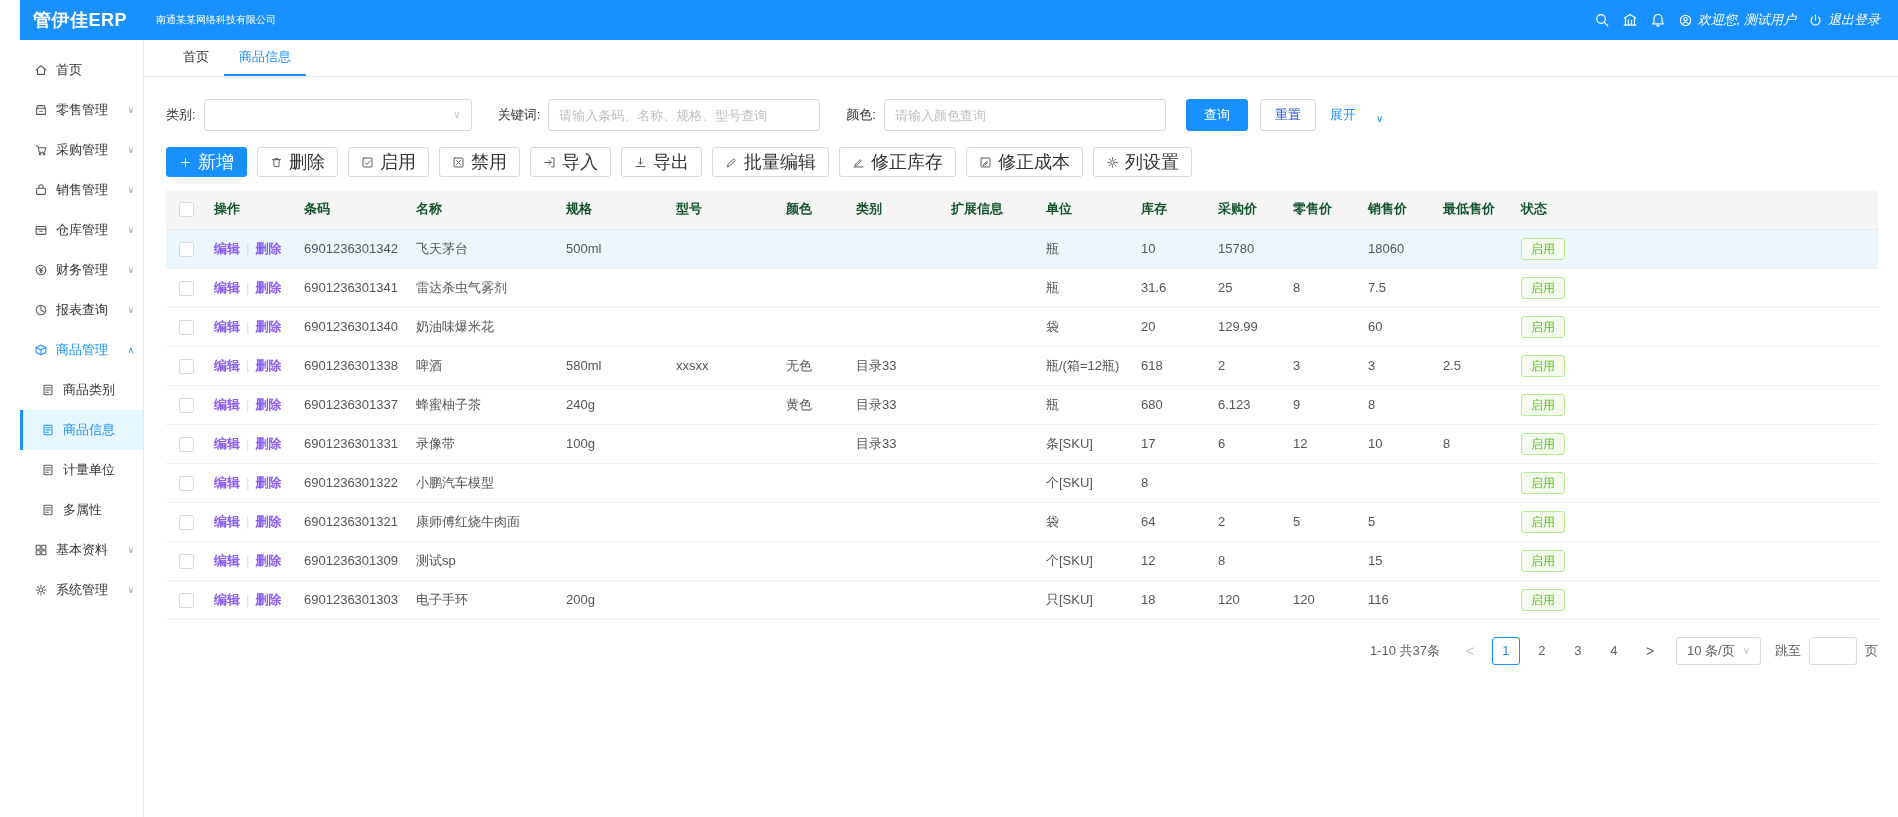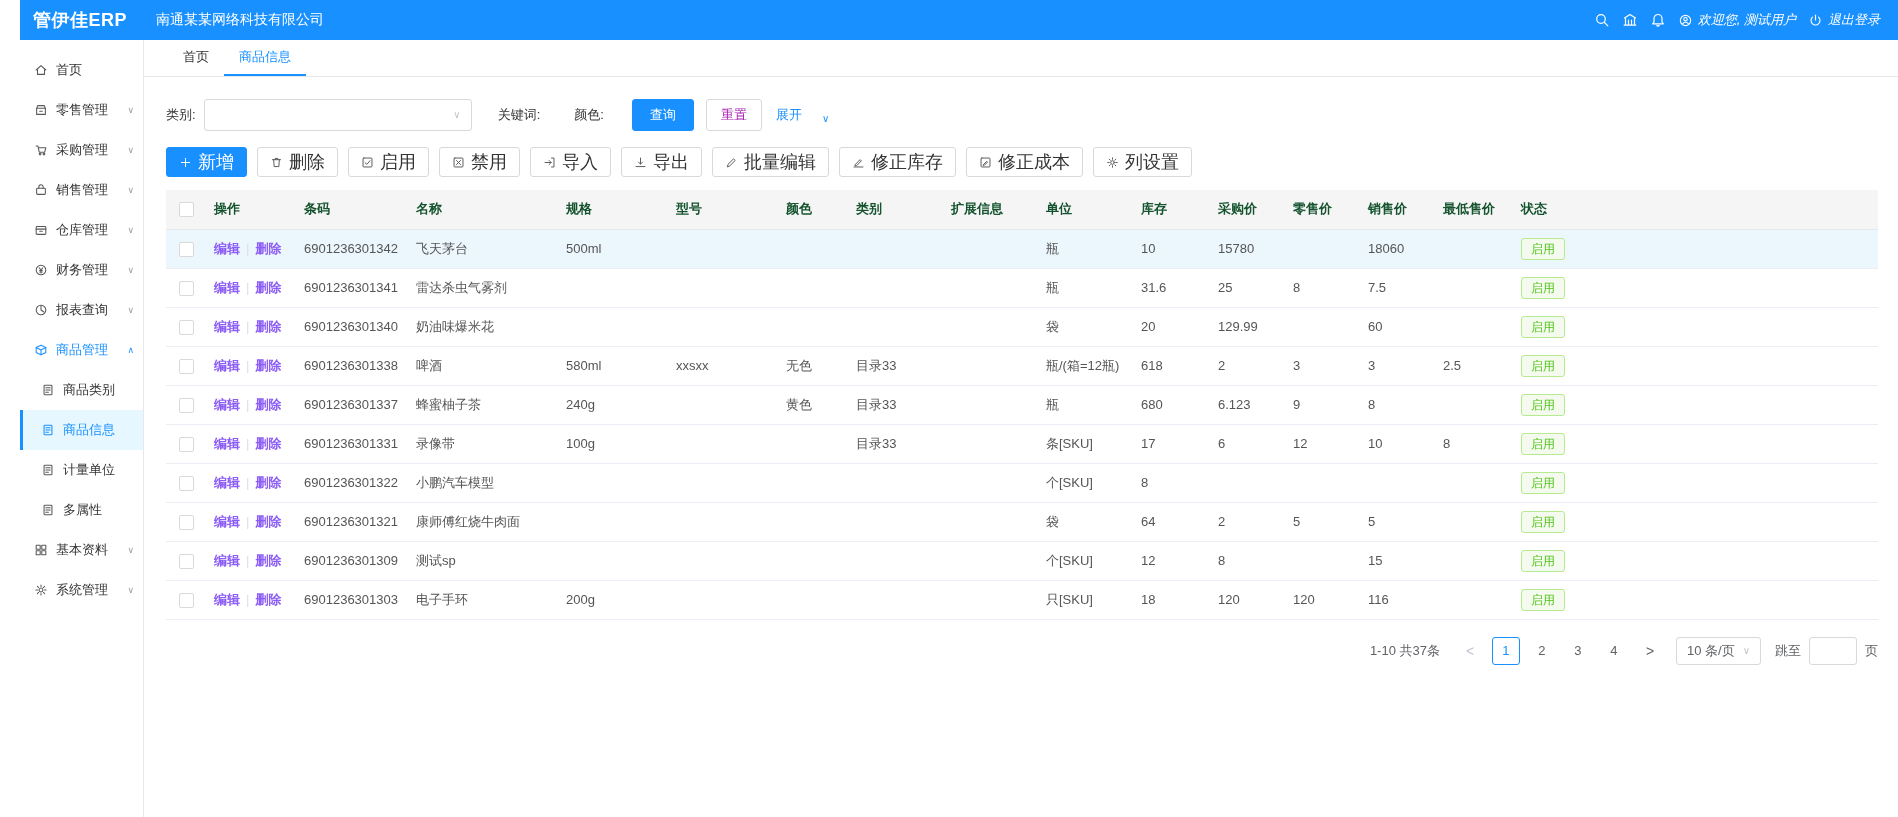--- a/index.html
+++ b/index.html
@@ -3,21 +3,21 @@
 <meta charset="utf-8">
 <style>
   * { margin:0; padding:0; box-sizing:border-box; }
   html,body { width:1898px; height:817px; overflow:hidden; background:#fff;
     font-family:"Liberation Sans","DejaVu Sans",sans-serif; font-size:13px; color:#333; }
   .app { width:100%; height:100%; display:flex; flex-direction:column;padding-left:20px; }
 
   
   .topbar { height:40px; background:#1890ff; display:flex; align-items:center; color:#fff; flex:0 0 auto; }
   .logo { width:124px; padding-left:13px; font-size:18px; font-weight:bold; letter-spacing:.5px; }
-  .company { font-size:14px; margin-left:12px; }
+  .company { font-size:10px; margin-left:12px; }
   .topbar-right { margin-left:auto; display:flex; align-items:center; gap:12px; padding-right:18px;font-style:italic; }
   .hicon { width:16px; height:16px; display:inline-flex; cursor:pointer; }
   .hicon.small { width:15px; height:15px; margin-right:5px; cursor:inherit; }
   .hicon svg { width:100%; height:100%; }
   .welcome, .logout { display:inline-flex; align-items:center; cursor:pointer; font-size:13px; }
 
   
   .layout { flex:1; display:flex; min-height:0; }
   .sidebar { width:124px; flex:0 0 auto; border-right:1px solid #e8e8e8; padding-top:10px; background:#fff; }
   .side-item { height:40px; display:flex; align-items:center; gap:8px; padding-left:14px; position:relative; cursor:pointer; color:#333; }
@@ -45,21 +45,21 @@
   .select-box { width:268px; height:32px; border:1px solid #d9d9d9; border-radius:3px; position:relative; background:#fff; cursor:pointer; }
   .select-box .caret { position:absolute; right:10px; top:9px; }
   .caret { font-size:10px; color:#c0c4cc; }
   .caret.blue { color:#1890ff; }
   .finput { width:272px; height:32px; border:1px solid #d9d9d9; border-radius:3px; padding:0 10px; font-size:13px;
     font-family:inherit; color:#333; outline:none; }
   .finput.color { width:282px; }
   .finput::placeholder { color:#bfbfbf; }
   .btn-primary { background:#1890ff; color:#fff; border:1px solid #1890ff; height:32px; padding:0 17px;
     border-radius:3px; font-size:13px; margin-left:20px; cursor:pointer; font-family:Liberation Sans, sans-serif;text-align:right; }
-  .btn-default { background:#fff; color:#a21caf; border:1px solid #d9d9d9; height:32px; padding:0 14px;
+  .btn-default { background:#fff; color:#1d4ed8; border:1px solid #d9d9d9; height:32px; padding:0 14px;
     border-radius:3px; font-size:13px; margin-left:12px; cursor:pointer; font-family:inherit; }
   .expand-link { color:#1890ff; margin-left:14px; cursor:pointer; display:inline-flex; align-items:flex-end; gap:20px; }
 
   
   .toolbar { display:flex; align-items:center; gap:10px; padding:16px 20px 13px 22px; flex:0 0 auto; }
   .tbtn { display:inline-flex; align-items:center; gap:6px; height:30px; padding:0 12px; background:#fff;
     border:1px solid #d9d9d9; border-radius:3px; font-size:18px; color:#333; cursor:pointer; font-family:inherit; }
   .tbtn .ticon { width:13px; height:13px; display:inline-flex; color:#595959; }
   .tbtn .ticon svg { width:100%; height:100%; }
   .tbtn.primary { background:#1890ff; border-color:#1890ff; color:#fff; }
@@ -300,21 +300,23 @@
           <span>商品信息</span>
         </div>
       </div>
 
       <div class="filters">
         <span class="flabel">类别:</span>
         <span class="select-box">
           <span class="caret">∨</span>
         </span>
         <span class="flabel gap">关键词:</span>
+        <input class="finput" placeholder="请输入条码、名称、规格、型号查询" style="">
         <span class="flabel gap">颜色:</span>
+        <input class="finput color" placeholder="请输入颜色查询" style="">
         <button class="btn-primary">查询</button>
         <button class="btn-default">重置</button>
         <span class="expand-link">
           <span>展开</span>
           <span class="caret blue">∨</span>
         </span>
       </div>
 
       <div class="toolbar" id="toolbar">
           <button class="tbtn primary">

